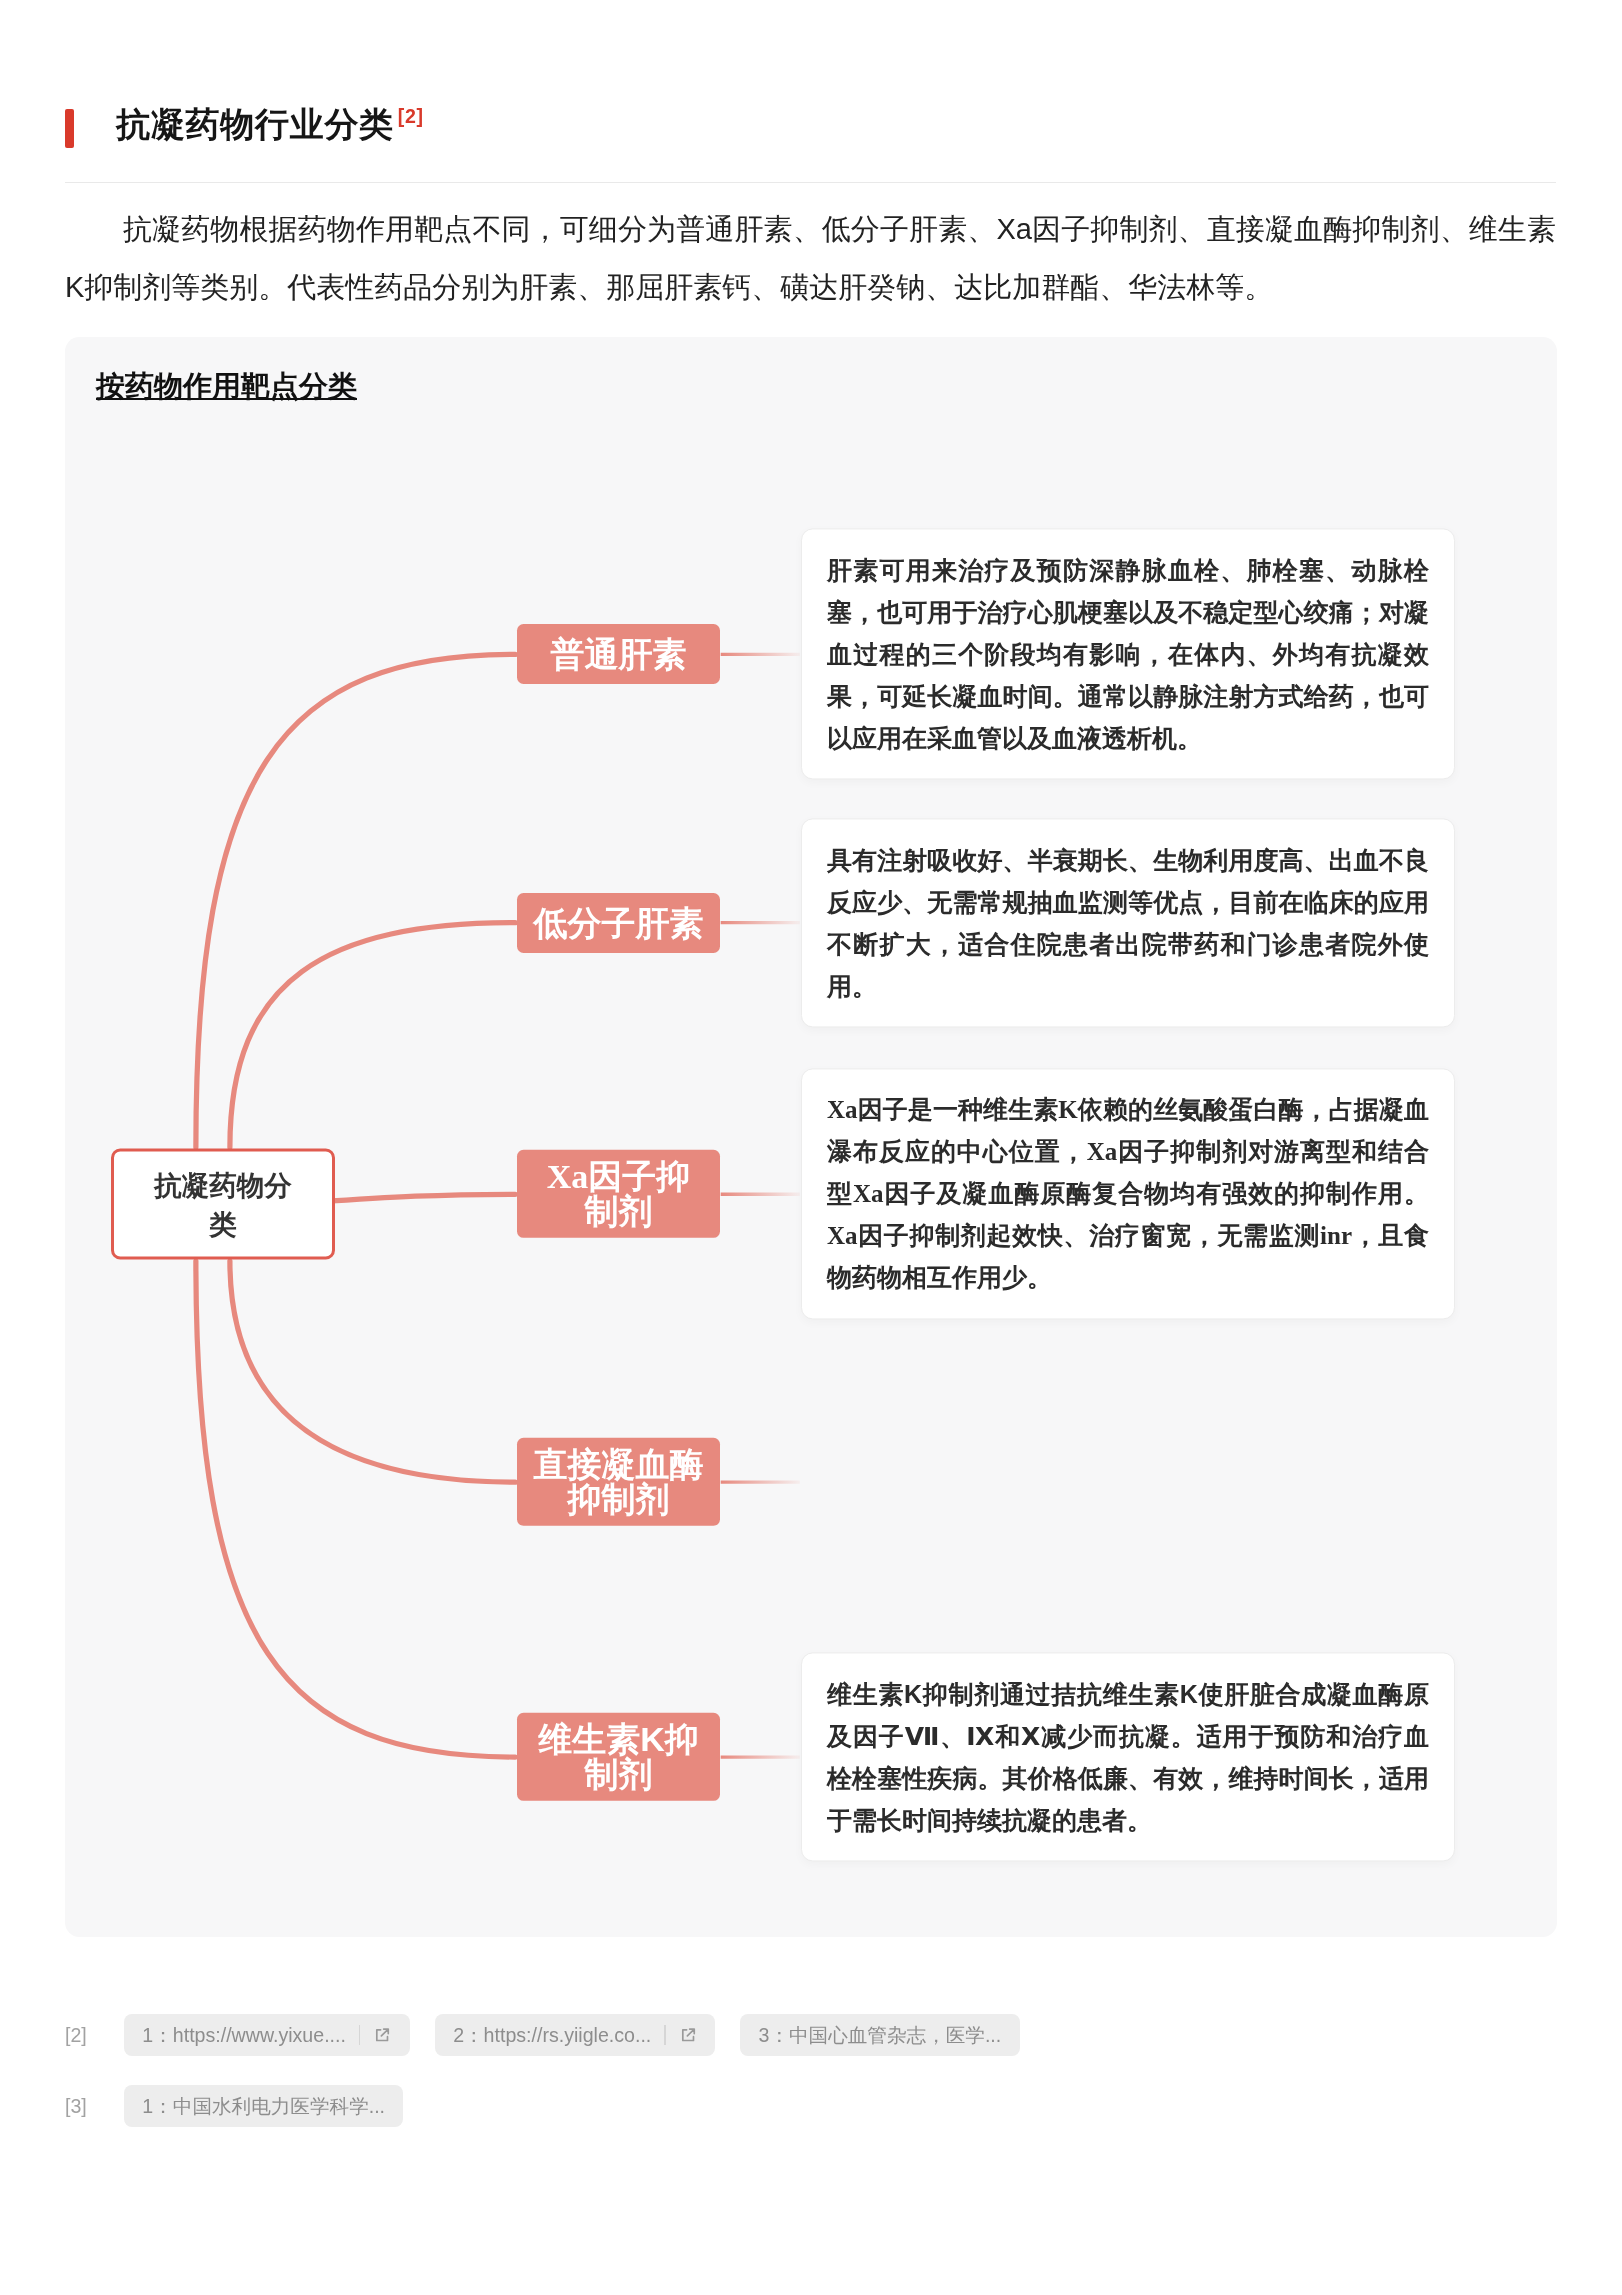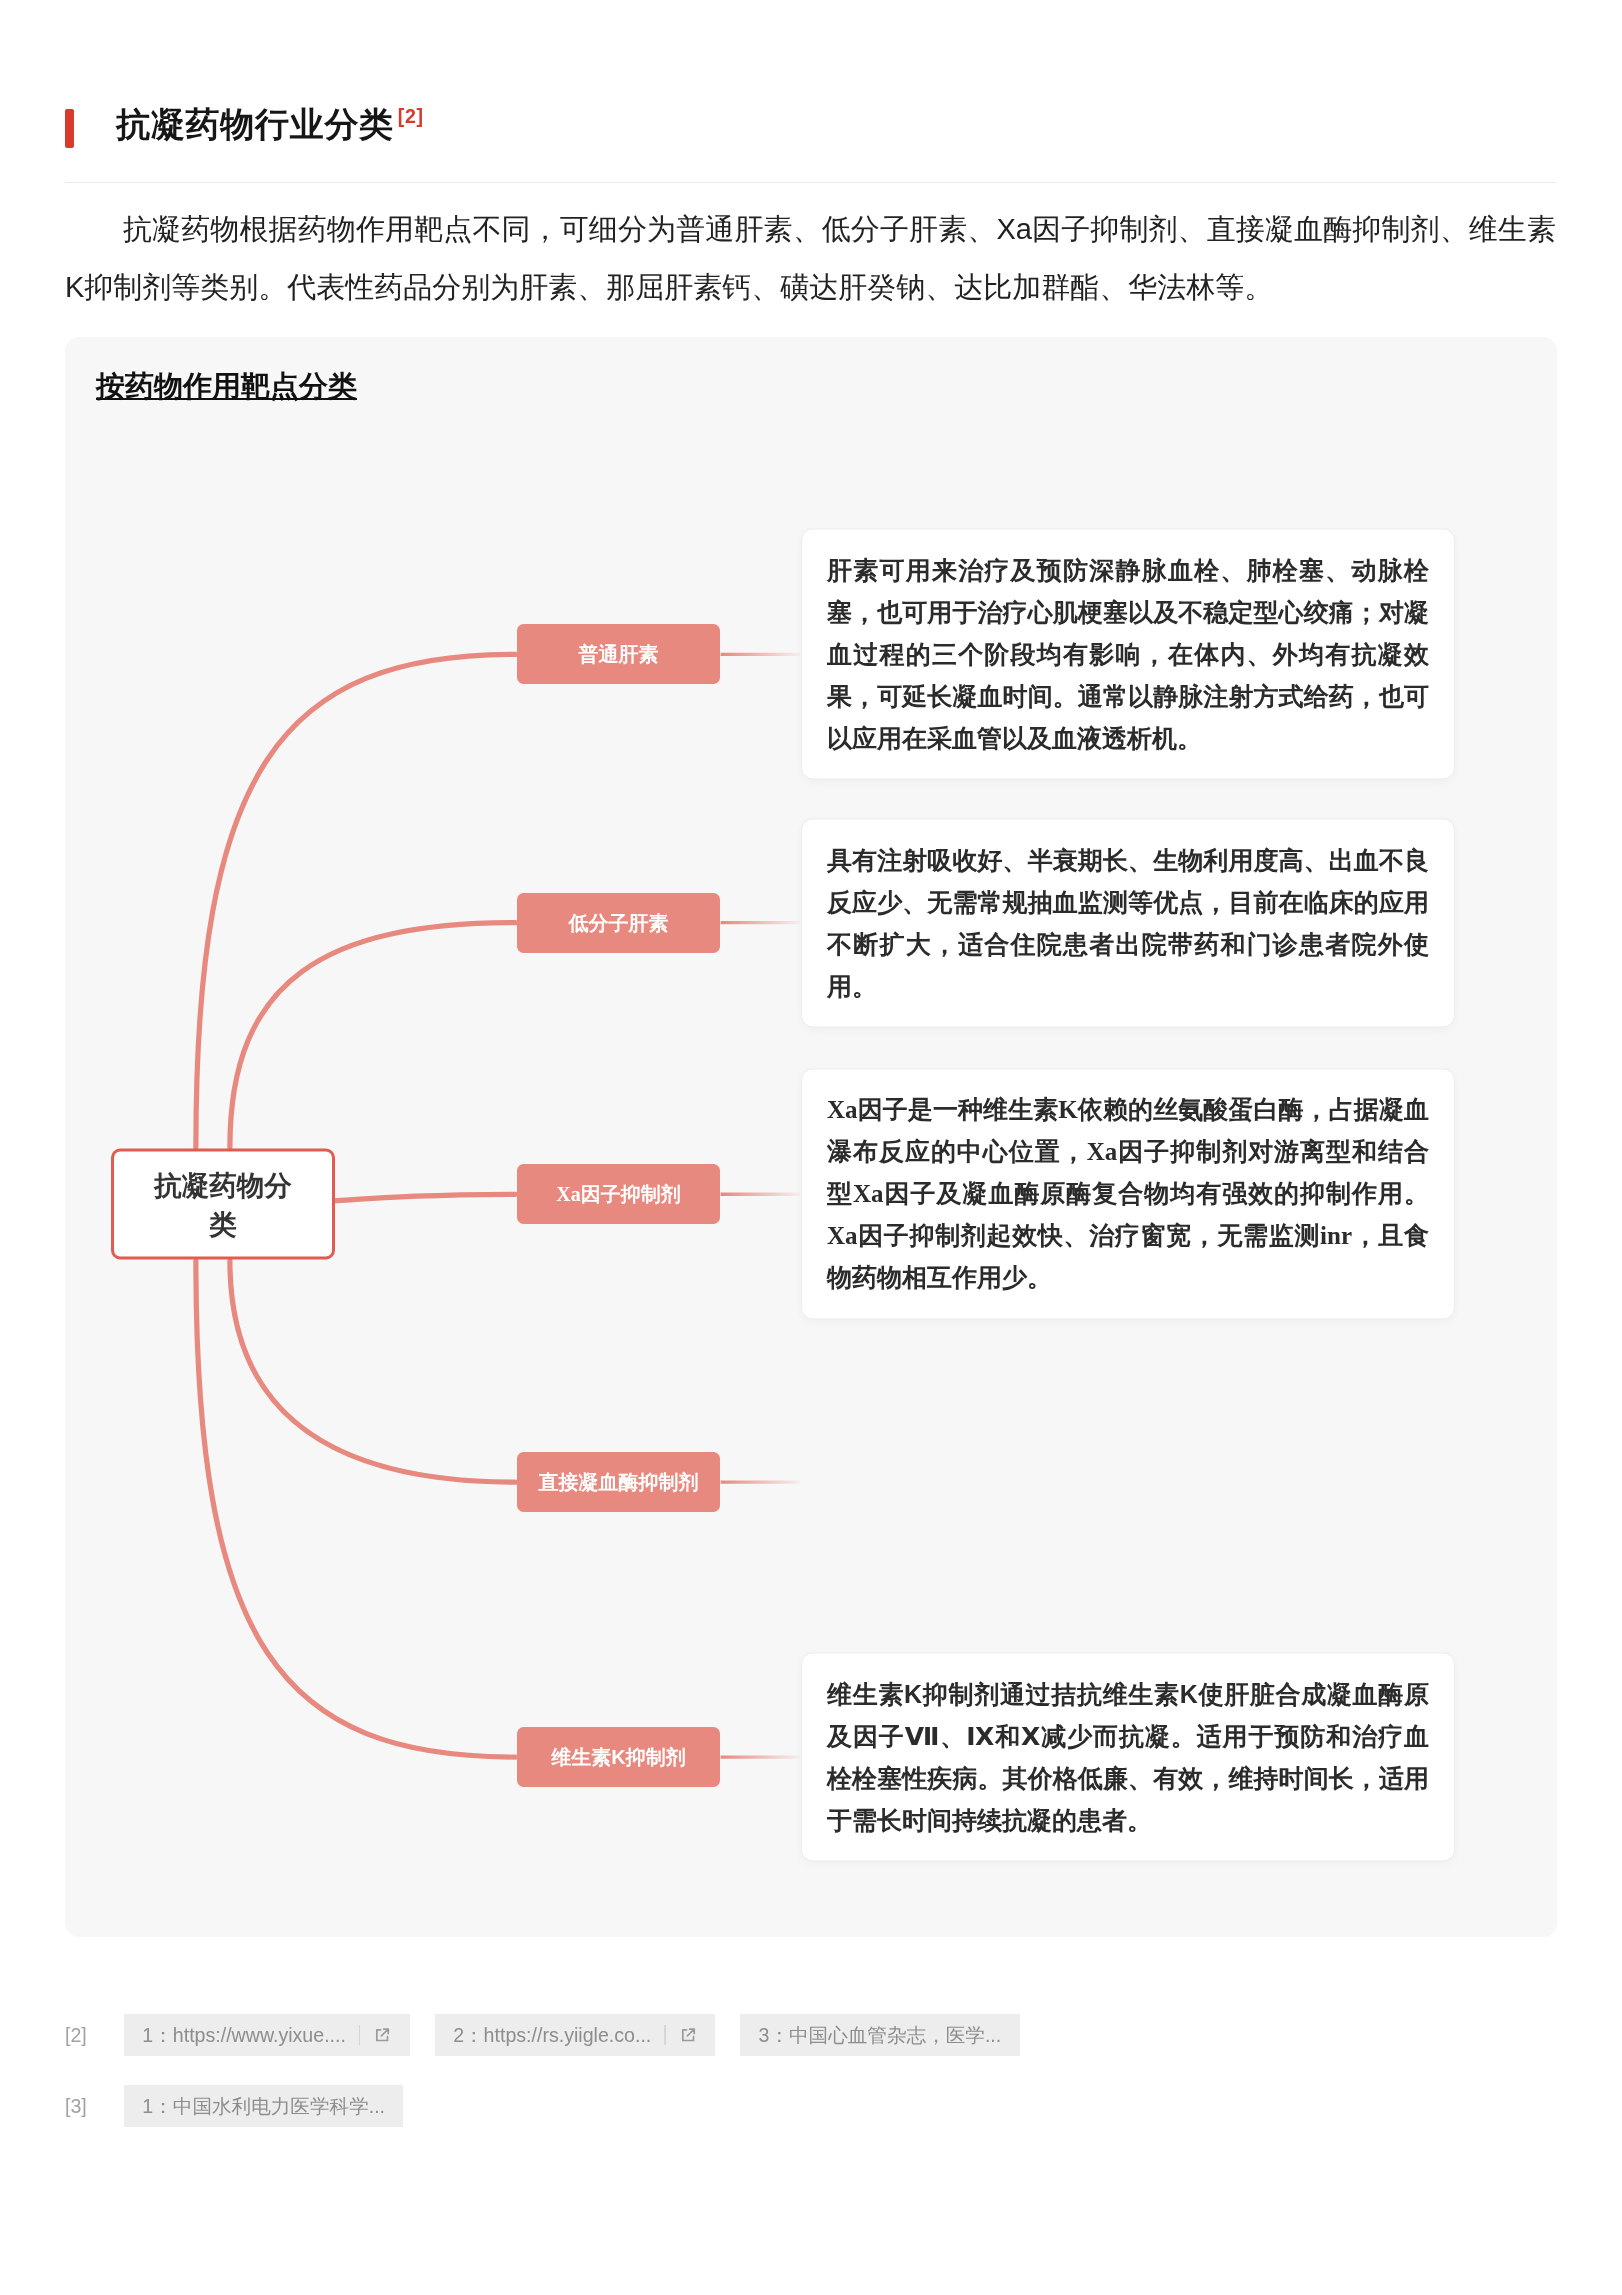--- a/index.html
+++ b/index.html
@@ -113,21 +113,21 @@
     position: absolute;
     left: 452px;
     transform: translateY(-50%);
     width: 203px;
     min-height: 60px;
     background: var(--branch-fill, #e7897e);
     border-radius: 6.5px;
     display: flex; align-items: center; justify-content: center;
     text-align: center;
     color: #ffffff;
-    font-size: 20px; font-weight: bold;
+    font-size: 34px; font-weight: bold;
     line-height: 35px;
     padding: 9.2px 16.4px;
   }
 
   .desc-box {
     position: absolute;
     left: 736px;
     transform: translateY(-50%);
     width: 654px;
     background: #ffffff;
@@ -160,21 +160,21 @@
   .fn-marker {
     font-size: 19.6px;
     color: #a2a2a2;
     min-width: 34px;
   }
   .pill {
     display: inline-flex; align-items: center;
     gap: 13px;
     height: 42px;
     background: var(--pill-bg, #ededed);
-    border-radius: 0;
+    border-radius: 8px;
     padding: 0 18.3px;
     font-size: 19.6px;
     color: var(--pill-text, #8d8d8d);
     cursor: pointer;
     white-space: nowrap;
   }
   .pill-divider {
     width: 1.3px; height: 19.6px;
     background: #d6d6d6;
   }

